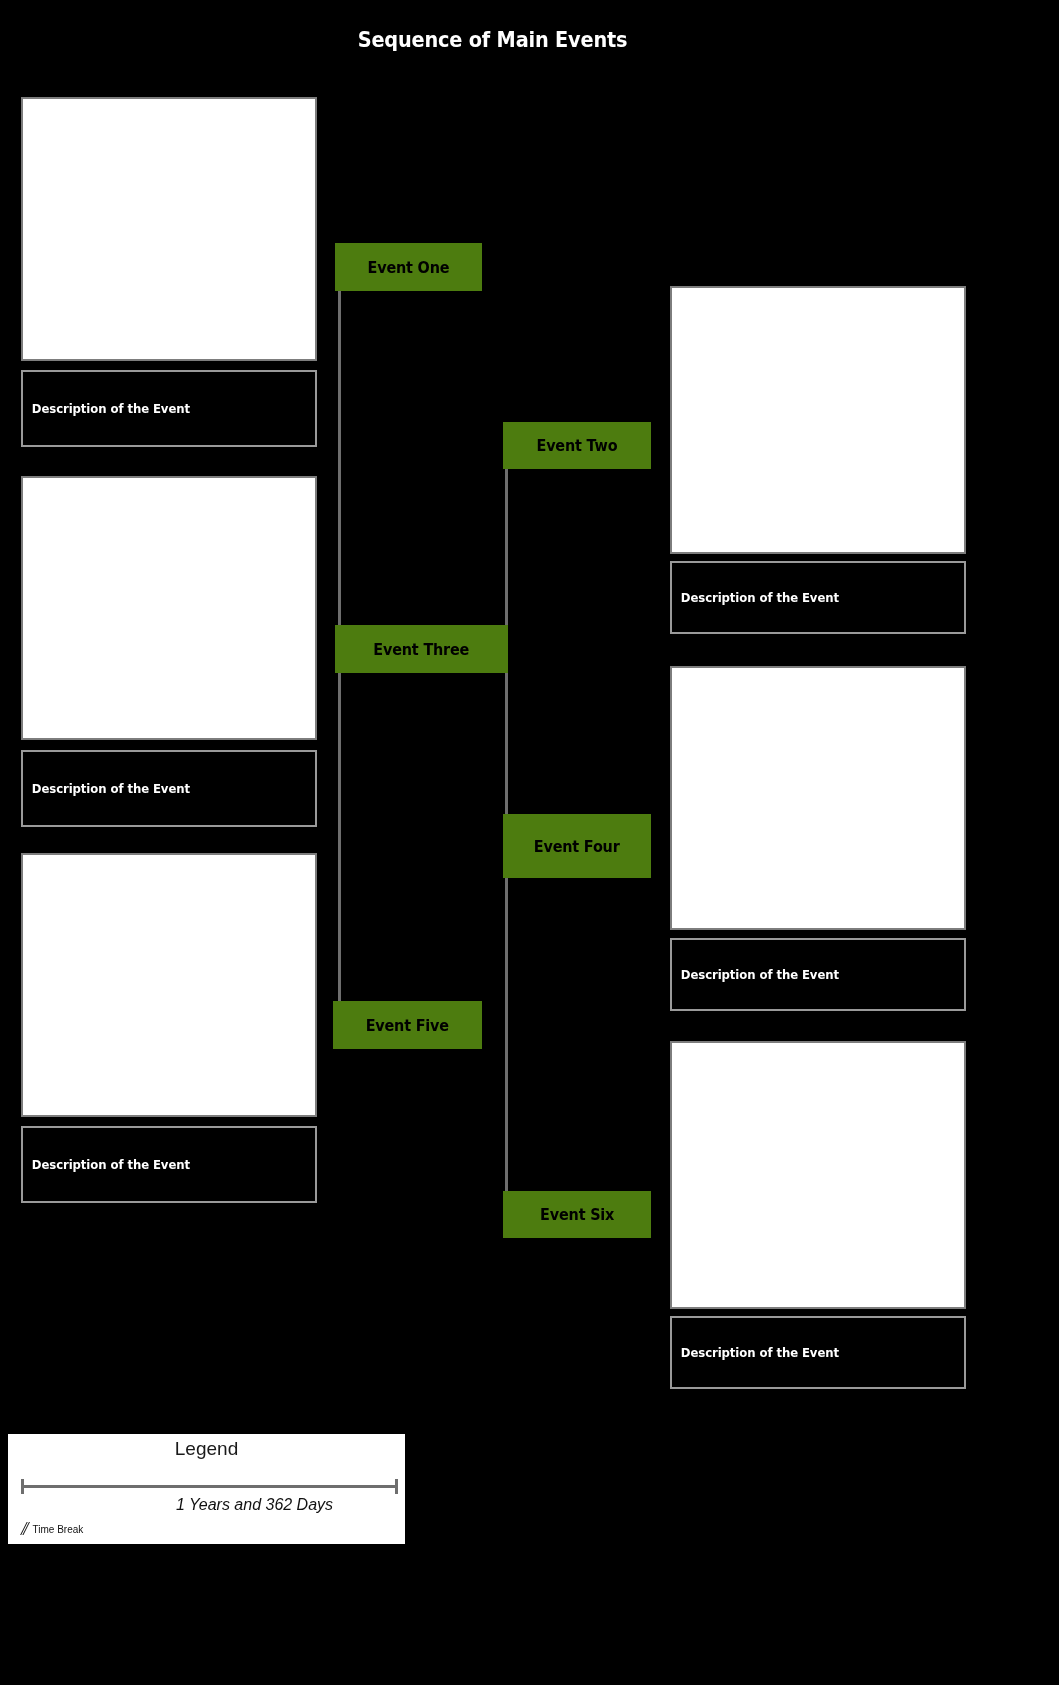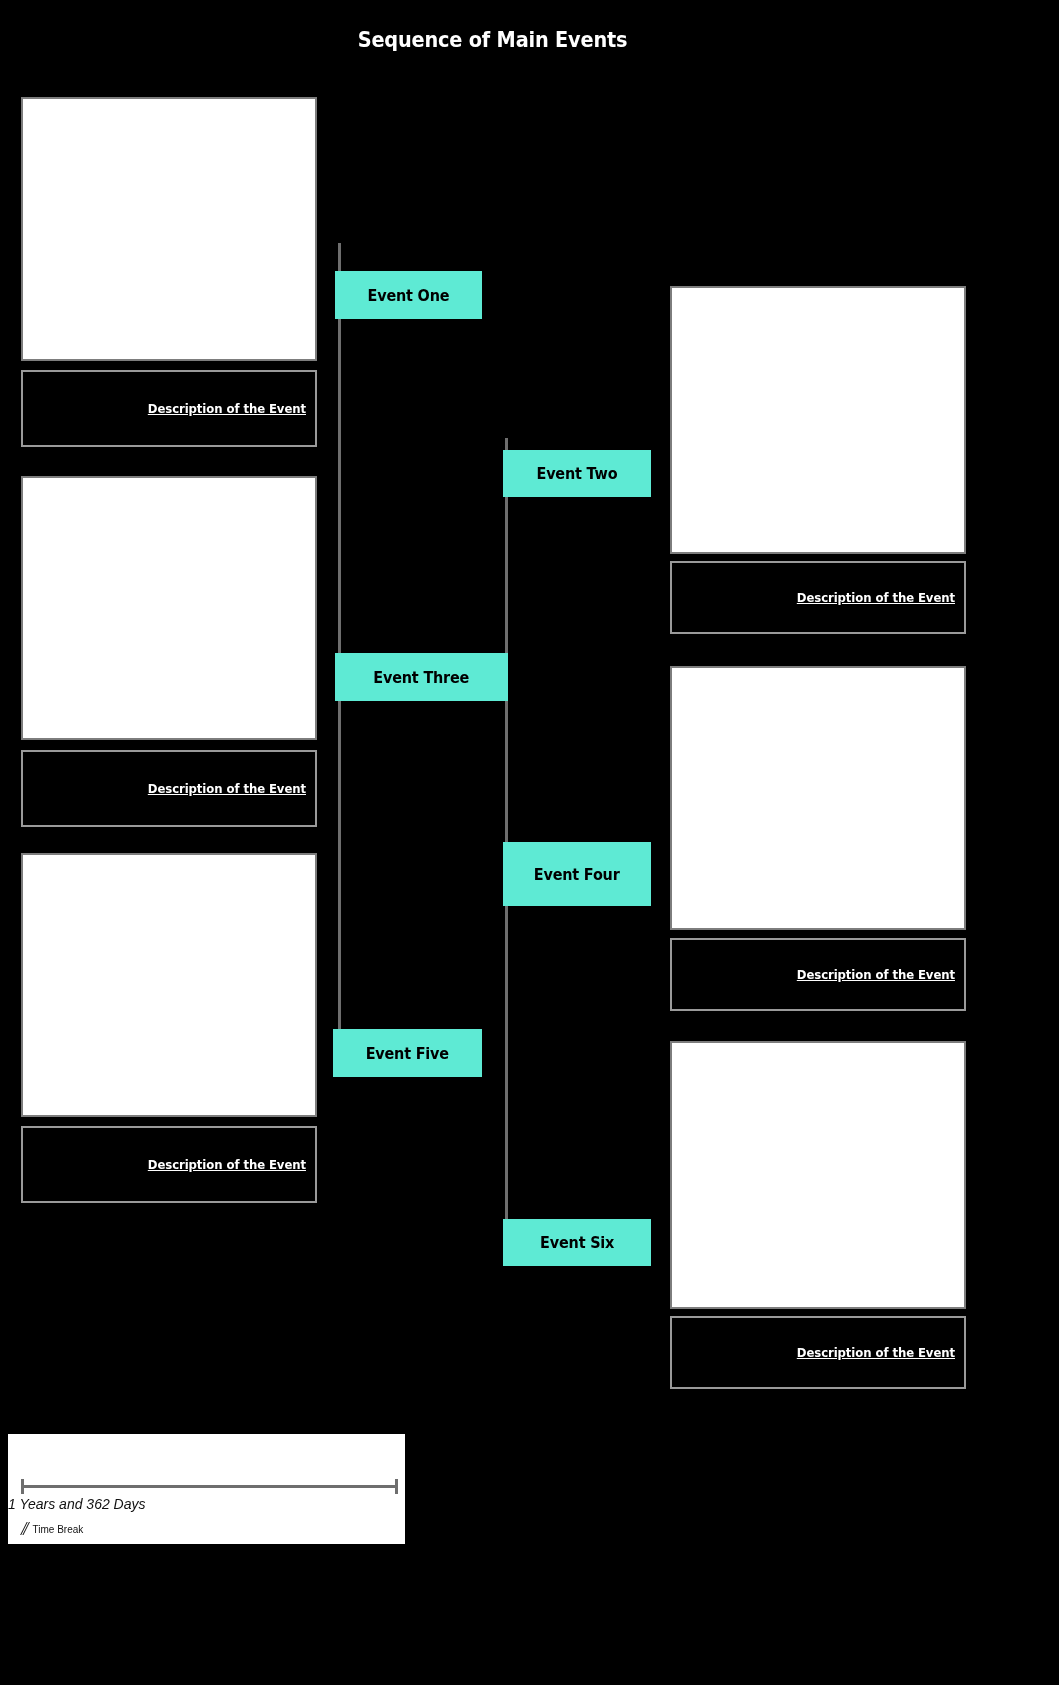--- a/index.html
+++ b/index.html
@@ -50,41 +50,39 @@
   }
 
   
   .desc-box {
     position: absolute;
     background: #000000;
     border: 2px solid #9a9a9a;
     box-sizing: border-box;
     display: flex;
     align-items: center;
-    justify-content: flex-end;
-    text-decoration: underline;
+    justify-content: flex-start;
   }
   .desc-box span {
     font-family: "DejaVu Sans", sans-serif;
     font-size: 13px;
     font-weight: bold;
     color: #ffffff;
     letter-spacing: -0.1px;
     transform: scaleX(0.9);
   }
 
   
   .event-box {
     position: absolute;
-    background: #5eead4;
+    background: #4d7c0f;
     box-sizing: border-box;
     display: flex;
     align-items: center;
     justify-content: center;
-    margin-top: 28px;
   }
   .event-box span {
     font-family: "DejaVu Sans", sans-serif;
     font-size: 16px;
     font-weight: bold;
     color: #000000;
     letter-spacing: -0.2px;
     transform: scaleX(0.9);
   }
 
@@ -131,25 +129,26 @@
     height: 15px;
     background: #6e6e6e;
   }
   .legend-scale .cap-l { left: 0; }
   .legend-scale .cap-r { right: 0; }
   .legend-scale-label {
     position: absolute;
     left: 0;
     top: 62px;
     width: 100%;
-    text-align: left;
+    text-align: center;
     font-family: "Liberation Sans", sans-serif;
     font-style: italic;
-    font-size: 14px;
-    color: #111111;
+    font-size: 16px;
+    color: #111111;
+    padding-left: 48px;
   }
   .legend-break {
     position: absolute;
     left: 13px;
     top: 88px;
     display: flex;
     align-items: center;
     gap: 7px;
   }
   .legend-break .glyph {
@@ -223,20 +222,21 @@
 
 <div class="event-box" style="left:503px; top:814px; width:148px; height:64px;text-align:center;">
   <span>Event Four</span>
 </div>
 
 <div class="event-box" style="left:503px; top:1191px; width:148px; height:47px;text-align:right;">
   <span>Event Six</span>
 </div>
 
 <div class="legend">
+  <div class="legend-title">Legend</div>
 
   <div class="legend-scale">
     <div class="cap cap-l"></div>
     <div class="bar"></div>
     <div class="cap cap-r"></div>
   </div>
 
   <div class="legend-scale-label">1 Years and 362 Days</div>
 
   <div class="legend-break">

